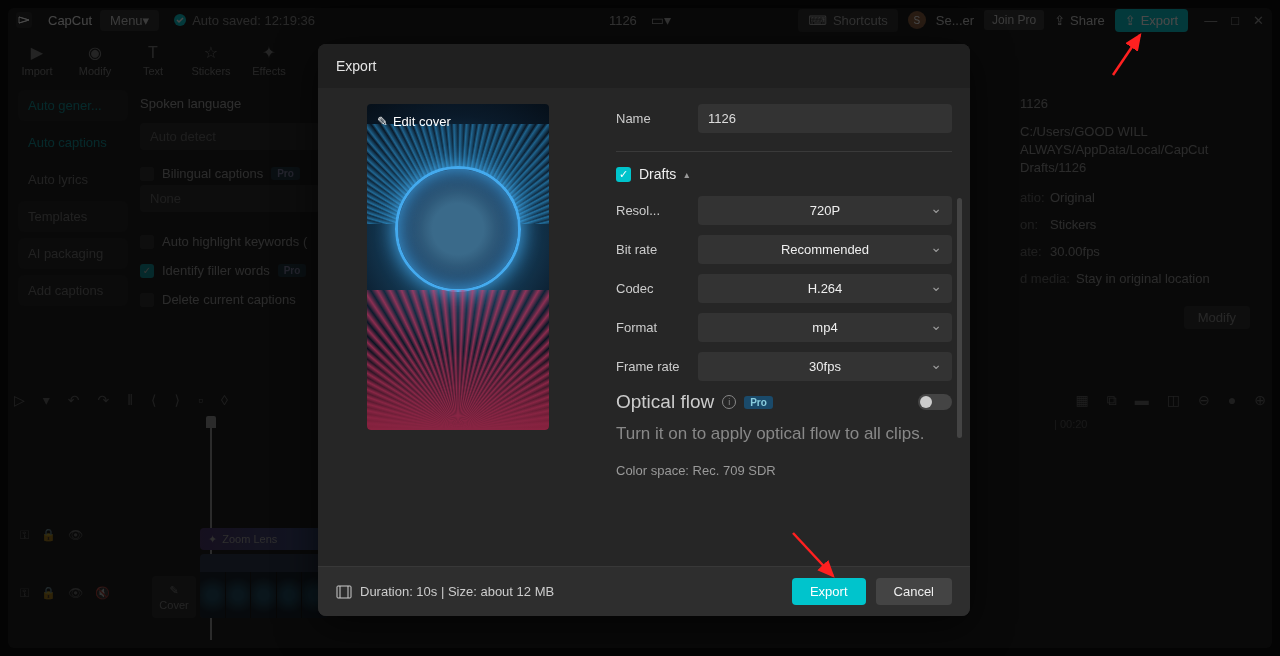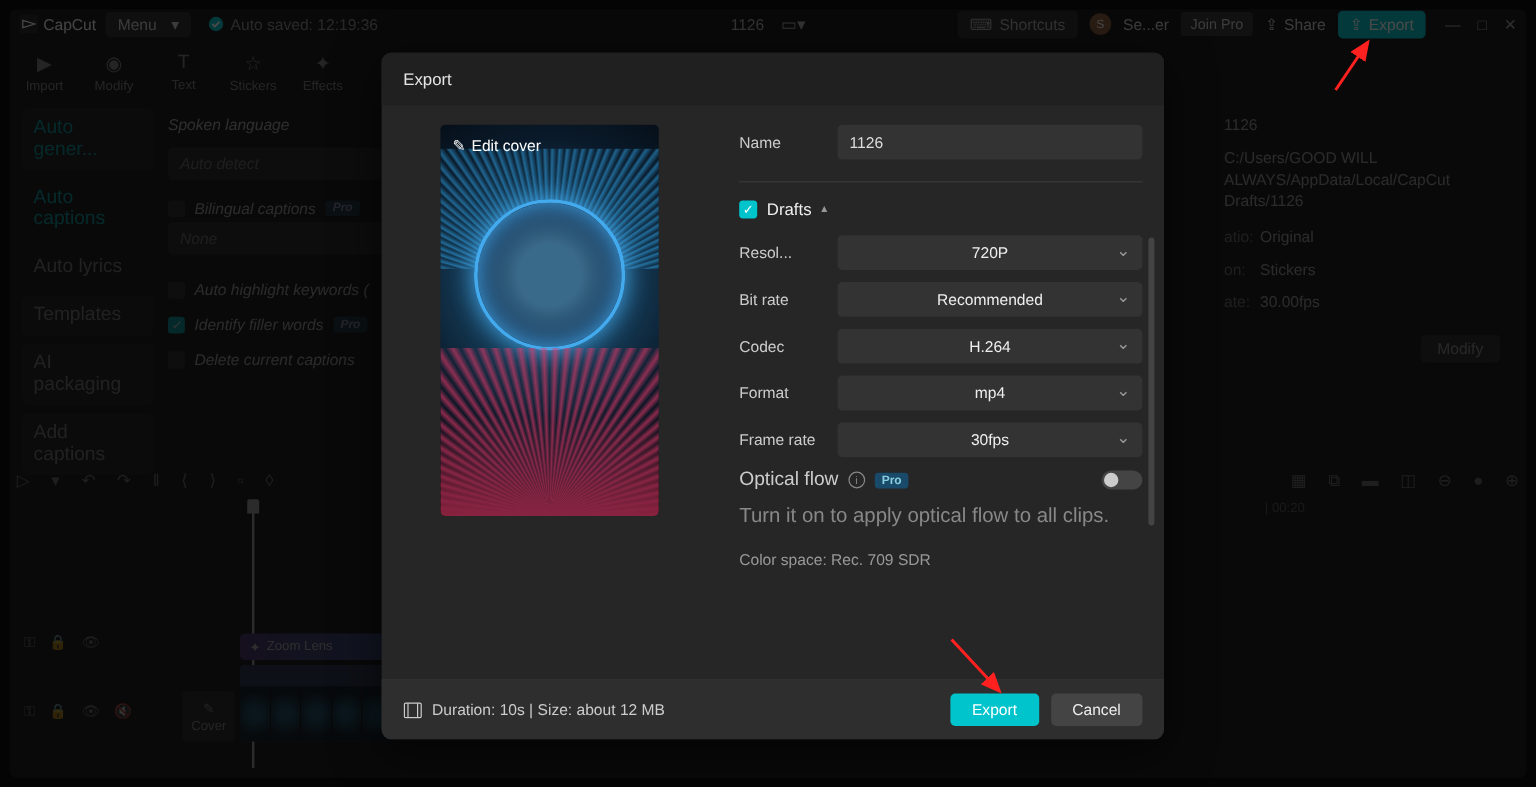--- a/index.html
+++ b/index.html
@@ -1,39 +1,39 @@
 <!DOCTYPE html>
 <html><head>
 <meta charset="utf-8">
 <style>
 * { box-sizing: border-box; margin: 0; padding: 0; font-family: -apple-system, BlinkMacSystemFont, "Segoe UI", sans-serif; }
 body { background: #0a0a0a; width: 1280px; height: 656px; overflow: hidden; position: relative; color: #ccc; font-size: 13px; }
 .main-bg { position: absolute; inset: 8px; background: #161616; border-radius: 6px; }
 .topbar { position: absolute; top: 8px; left: 8px; right: 8px; height: 24px; display: flex; align-items: center; gap: 8px; padding: 0 8px; opacity: 0.6; }
-.topbar .logo { display: flex; align-items: center; gap: 4px; font-weight: 500; color: #eee; }
-.topbar .menu-btn { background: #2a2a2a; padding: 3px 10px; border-radius: 4px; color: #ccc; display: flex; align-items: center; gap: 12px; }
+.topbar .logo { display: flex; align-items: center; gap: 16px; font-weight: 500; color: #eee; }
+.topbar .menu-btn { background: #2a2a2a; padding: 3px 10px; border-radius: 4px; color: #ccc; display: flex; align-items: center; gap: 0; }
 .topbar .autosaved { color: #888; display: flex; align-items: center; gap: 5px; margin-left: 6px; }
 .topbar .center { position: absolute; left: 50%; transform: translateX(-50%); display: flex; align-items: center; gap: 14px; color: #aaa; font-weight: 500; }
 .topbar .right { margin-left: auto; display: flex; align-items: center; gap: 10px; }
 .topbar .shortcuts { background: #2a2a2a; padding: 4px 10px; border-radius: 4px; display: flex; align-items: center; gap: 6px; color: #aaa; }
 .topbar .avatar { width: 18px; height: 18px; border-radius: 50%; background: #8a5a3a; display: flex; align-items: center; justify-content: center; font-size: 10px; color: #fff; }
 .topbar .joinpro { background: #333; padding: 3px 8px; border-radius: 3px; color: #ccc; font-size: 12px; }
 .topbar .share { display: flex; align-items: center; gap: 5px; color: #ccc; }
 .topbar .export-btn { background: #00c4cc; color: #fff; padding: 4px 10px; border-radius: 4px; display: flex; align-items: center; gap: 5px; font-weight: 500; }
 .topbar .wincontrols { display: flex; gap: 14px; color: #999; margin-left: 6px; }
 
 .toolbar { position: absolute; top: 38px; left: 8px; display: flex; gap: 0; opacity: 0.4; }
 .toolbar .tbitem { width: 58px; height: 44px; display: flex; flex-direction: column; align-items: center; justify-content: center; gap: 3px; color: #aaa; font-size: 11px; }
 .toolbar .tbitem .ticon { font-size: 16px; }
 
 .left-col { position: absolute; top: 90px; left: 18px; width: 110px; opacity: 0.4; }
-.left-col .litem { padding: 8px 10px; color: #999; font-size: 16px; border-radius: 6px; margin-bottom: 6px; background: #1e1e1e; }
+.left-col .litem { padding: 8px 10px; color: #999; font-size: 13px; border-radius: 6px; margin-bottom: 6px; background: #1e1e1e; }
 .left-col .litem.active { color: #00c4cc; }
 
-.mid-col { position: absolute; top: 96px; left: 140px; width: 180px; opacity: 0.4; font-style: italic; }
+.mid-col { position: absolute; top: 96px; left: 140px; width: 180px; opacity: 0.4; }
 .mid-col .head { color: #ddd; font-weight: 500; margin-bottom: 12px; }
 .mid-col .inprow { background: #2a2a2a; padding: 6px 10px; border-radius: 4px; color: #888; margin-bottom: 16px; }
 .mid-col .chk { display: flex; align-items: center; gap: 8px; margin-bottom: 14px; color: #ccc; }
 .mid-col .chk .box { width: 14px; height: 14px; border-radius: 3px; background: #333; }
 .mid-col .chk .box.on { background: #00c4cc; display: flex; align-items: center; justify-content: center; color: #fff; font-size: 10px; }
 .mid-col .pro-tag { background: #1a3a4a; color: #aad; font-size: 10px; padding: 1px 6px; border-radius: 3px; font-weight: 600; }
 
 .right-col { position: absolute; top: 96px; right: 30px; width: 230px; opacity: 0.4; color: #bbb; font-size: 13px; }
 .right-col .rrow { display: flex; margin-bottom: 12px; }
 .right-col .rlab { width: 30px; color: #888; }
@@ -78,21 +78,21 @@
 .modal .divider { height: 1px; background: #3a3a3a; margin: 18px 0 14px; }
 .modal .section-head { display: flex; align-items: center; gap: 8px; margin-bottom: 14px; }
 .modal .section-head .chkbox { width: 15px; height: 15px; background: #00c4cc; border-radius: 3px; display: flex; align-items: center; justify-content: center; color: #fff; font-size: 11px; }
 .modal .section-head .stitle { color: #eee; font-weight: 500; font-size: 14px; }
 .modal .section-head .caret { color: #999; font-size: 10px; }
 .modal .srow { display: flex; align-items: center; margin-bottom: 10px; }
 .modal .slabel { width: 82px; color: #ccc; font-size: 13px; }
 .modal .sselect { flex: 1; background: #333; padding: 7px 10px; border-radius: 4px; color: #eee; font-size: 13px; text-align: center; position: relative; font-weight: 500; }
 .modal .sselect::after { content: '⌄'; position: absolute; right: 10px; top: 4px; color: #999; font-size: 14px; }
 .modal .toggle-row { display: flex; align-items: center; gap: 8px; margin-top: 6px; }
-.modal .toggle-row .tlabel { color: #ccc; font-size: 16px; }
+.modal .toggle-row .tlabel { color: #ccc; font-size: 19px; }
 .modal .toggle-row .info { width: 14px; height: 14px; border-radius: 50%; border: 1px solid #888; color: #888; font-size: 9px; display: flex; align-items: center; justify-content: center; }
 .modal .toggle-row .pro { background: #1a4a6a; color: #8cd; font-size: 10px; font-weight: 700; padding: 1px 6px; border-radius: 3px; }
 .modal .toggle-row .switch { margin-left: auto; width: 34px; height: 16px; background: #444; border-radius: 8px; position: relative; }
 .modal .toggle-row .switch::after { content:''; position:absolute; left:2px; top:2px; width:12px; height:12px; background:#ccc; border-radius:50%; }
 .modal .hint { color: #888; font-size: 17px; margin-top: 8px; line-height: 1.5; }
 .modal .colorspace { color: #999; font-size: 13px; margin-top: 16px; }
 .modal .scroll { position: absolute; right: -10px; top: 94px; width: 5px; height: 240px; background: #444; border-radius: 3px; }
 
 .modal .mfooter { position: absolute; bottom: 0; left: 0; right: 0; height: 50px; background: #2e2e2e; border-radius: 0 0 8px 8px; display: flex; align-items: center; padding: 0 18px; border-top: 1px solid #383838; }
 .modal .mfooter .duration { color: #ccc; font-size: 13px; display: flex; align-items: center; gap: 8px; }
@@ -227,20 +227,24 @@
       <span class="rlab">atio:</span>
       <span class="rval">Original</span>
     </div>
   <div class="rrow">
       <span class="rlab">on:</span>
       <span class="rval">Stickers</span>
     </div>
   <div class="rrow">
       <span class="rlab">ate:</span>
       <span class="rval">30.00fps</span>
+    </div>
+  <div class="rrow">
+      <span class="rlab" style="width:56px">d media:</span>
+      <span class="rval">Stay in original location</span>
     </div>
   <div class="modify">Modify</div>
 </div>
 
 <div class="tl-tools">
   <span class="tlicon">▷</span>
   <span class="tlicon">▾</span>
   <span class="tlicon">↶</span>
   <span class="tlicon">↷</span>
   <span class="tlicon">‖</span>

